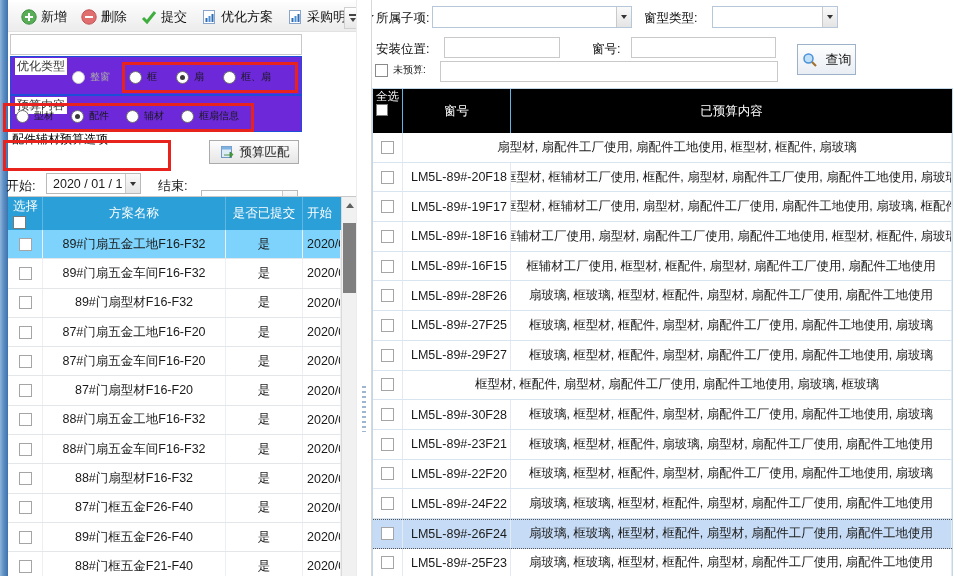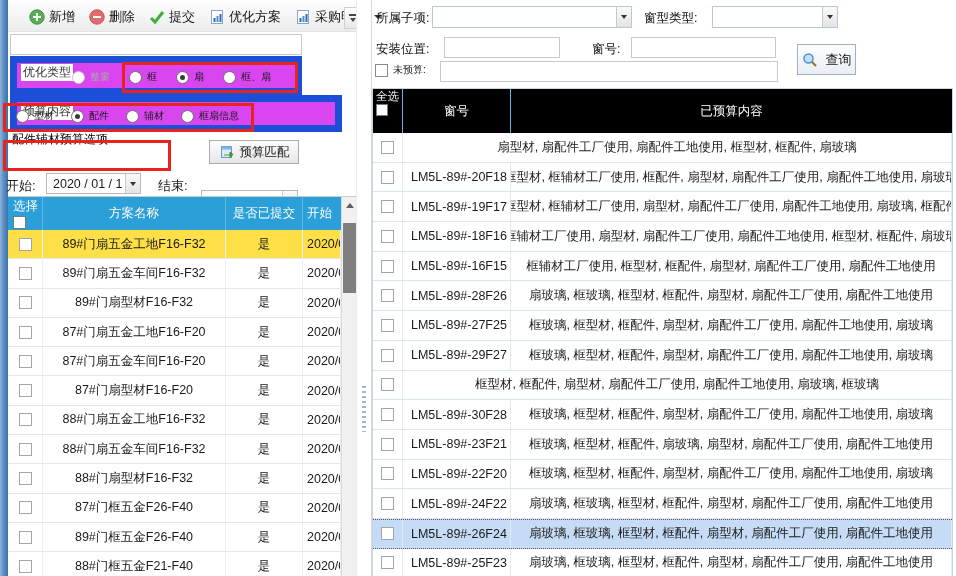--- a/index.html
+++ b/index.html
@@ -6,37 +6,37 @@
   *{box-sizing:border-box;font-family:"Liberation Sans","DejaVu Sans",sans-serif;}
   #app{position:relative;width:956px;height:576px;background:#FFFFFF;overflow:hidden;font-size:12px;color:#1a1a1a;}
 
   
   .left-edge{position:absolute;left:0;top:0;width:8px;height:576px;
     background:linear-gradient(90deg,#8FB3DA 0%,#5D8FC4 45%,#3E72AC 100%);}
 
   
   .toolbar{position:absolute;left:8px;top:2px;width:363px;height:30px;
     background:linear-gradient(#FDFDFD,#ECECEC);border-bottom:1px solid #E2E2E2;
-    display:flex;align-items:center;padding-left:8px;}
+    display:flex;align-items:center;padding-left:0;}
   .grip{width:3px;height:20px;margin-right:6px;
     background:repeating-linear-gradient(#bdbdbd 0 2px,transparent 2px 4px);}
   .tbtn{display:inline-flex;align-items:center;gap:4px;padding:3px 6px;border:1px solid transparent;
     border-radius:2px;font-size:13px;color:#111;cursor:default;white-space:nowrap;}
   .icon16{width:16px;height:16px;display:inline-block;flex:none;}
   .caret{width:0;height:0;border-left:4px solid transparent;border-right:4px solid transparent;
     border-top:4px solid #333;display:inline-block;margin-left:3px;}
   .overflow-btn{position:absolute;left:344px;top:7px;width:17px;height:22px;border:1px solid #d0d0d0;
     background:linear-gradient(#fff,#e8e8e8);display:flex;flex-direction:column;align-items:center;justify-content:center;}
   .overflow-btn .bar{width:7px;height:2px;background:#444;margin-bottom:2px;}
   .overflow-btn .tri{width:0;height:0;border-left:3.5px solid transparent;border-right:3.5px solid transparent;border-top:4px solid #444;}
 
   
   .name-input{position:absolute;left:10px;top:34px;width:292px;height:21px;border:1px solid #C9C9C9;background:#fff;}
 
-  .groupbox{position:absolute;background:#d946ef;border:7px solid #1d4ed8;}
+  .groupbox{position:absolute;background:#6d28d9;border:1px solid #1d4ed8;}
   .gb-label{position:absolute;left:4px;top:1px;font-size:12px;color:#333;background:#fff;padding:0 2px;}
   .radio-row{position:absolute;display:flex;align-items:center;}
   .radio,.checkbox{display:inline-flex;align-items:center;gap:5px;cursor:default;}
   .rb{width:13px;height:13px;border:1px solid #6e6e6e;border-radius:50%;background:#fff;position:relative;flex:none;}
   .radio.on .rb::after{content:"";position:absolute;left:3px;top:3px;width:5px;height:5px;border-radius:50%;background:#3a3a3a;}
   .radio.disabled{color:#A9A9A9;}
   .radio.disabled .rb{border-color:#C6C6C6;}
   .cbx{width:13px;height:13px;border:1px solid #8a8a8a;background:#fff;position:relative;flex:none;}
   .checkbox.checked .cbx::after{content:"✓";position:absolute;left:0px;top:-3px;font-size:13px;font-weight:bold;color:#222;}
   .opt-label{font-size:10px;}
@@ -59,21 +59,21 @@
   
   .ltable{position:absolute;left:8px;top:196px;width:348px;height:380px;overflow:hidden;background:#fff;border-top:1px solid #C9C9C9;}
   .lhead{display:flex;width:333px;height:33px;background:#2B9FD8;color:#fff;}
   .lth{display:flex;align-items:center;justify-content:center;font-size:12.5px;border-right:1px solid #5fb6e2;overflow:hidden;}
   .lth-sel{width:35px;flex:none;flex-direction:column;align-items:flex-start;justify-content:flex-start;padding:1px 0 0 5px;}
   .lth-sel .hcb{width:13px;height:13px;background:#fff;border:1px solid #7a7a7a;margin-top:1px;}
   .c-name{width:183px;flex:none;}
   .c-sub{width:77px;flex:none;}
   .c-start{width:38px;flex:none;border-right:none;justify-content:flex-start;padding-left:4px;}
   .lrow{display:flex;width:333px;height:29.3px;border-bottom:1px solid #E4E7EA;background:#fff;align-items:stretch;}
-  .lrow.selected{background:#fde047;}
+  .lrow.selected{background:#7dd3fc;}
   .lcell{display:flex;align-items:center;justify-content:center;font-size:12.5px;border-right:1px solid #EDEFF2;overflow:hidden;white-space:nowrap;}
   .lrow .c-sel{width:35px;flex:none;}
   .lrow .c-start{justify-content:flex-start;padding-left:4px;}
   .rowcb{width:13px;height:13px;border:1px solid #A5A5A5;background:#fff;flex:none;}
 
   
   .vscroll{position:absolute;right:0;top:0;width:15px;height:380px;background:#F1F1F1;border-left:1px solid #DADADA;}
   .vs-up{position:absolute;top:0;left:0;width:15px;height:17px;background:#F1F1F1;display:flex;align-items:center;justify-content:center;}
   .vs-up .tri{width:0;height:0;border-left:4px solid transparent;border-right:4px solid transparent;border-bottom:5px solid #5f5f5f;}
   .vs-thumb{position:absolute;left:1px;top:26px;width:13px;height:70px;background:#7F7F7F;}
@@ -195,21 +195,21 @@
         <span class="rb"></span>
         <span class="opt-label">扇</span>
       </label>
 
       <label class="radio off">
         <span class="rb"></span>
         <span class="opt-label">框、扇</span>
       </label>
     </div>
 
-  <div class="groupbox" style="left:10px;top:95px;width:332px;height:37px;padding-left:16px;">
+  <div class="groupbox" style="left:10px;top:95px;width:292px;height:37px;padding-left:16px;">
     <span class="gb-label">预算内容</span>
   </div>
   <div class="radio-row" style="left:16px;top:109px;gap:17px;">
 
       <label class="radio off">
         <span class="rb"></span>
         <span class="opt-label">型材</span>
       </label>
 
       <label class="radio on">

